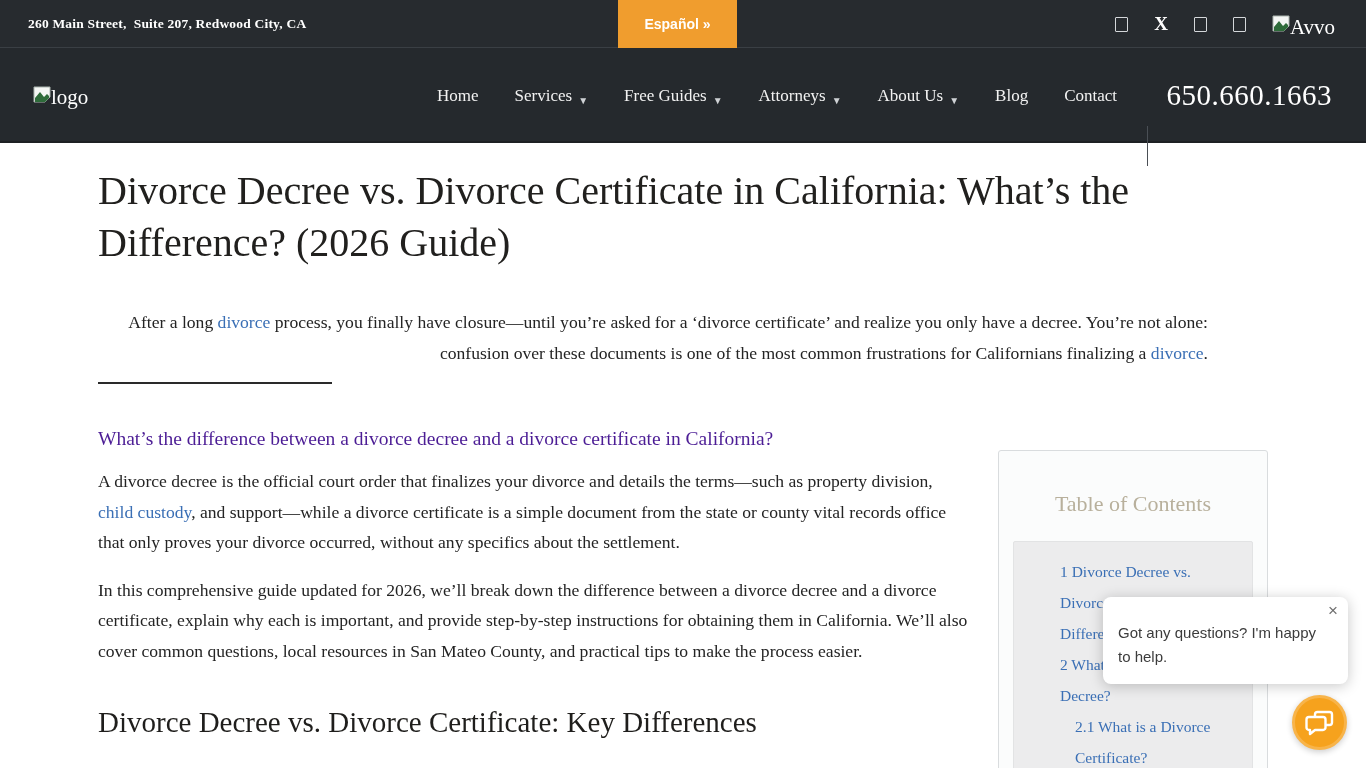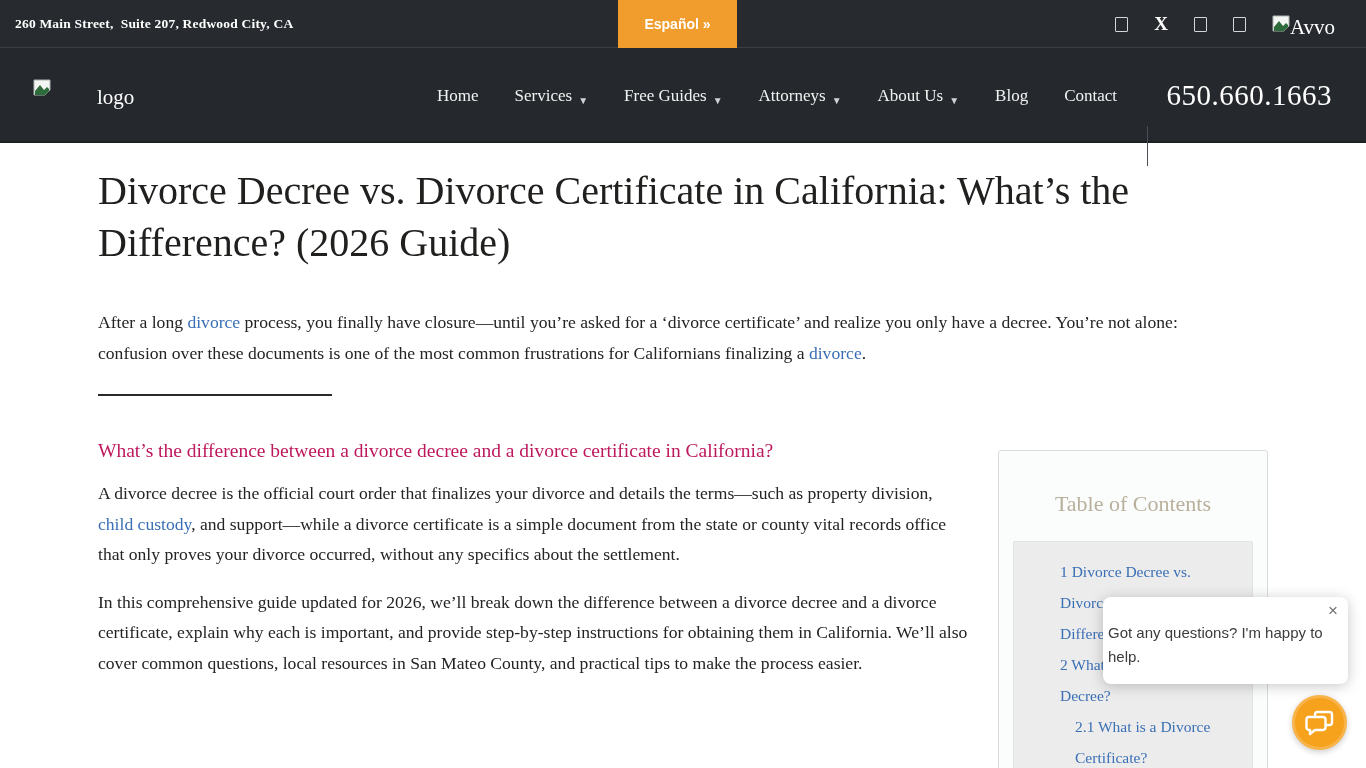--- a/index.html
+++ b/index.html
@@ -6,21 +6,21 @@
   html,body { width:1366px; height:768px; overflow:hidden; background:#fff; }
   body { font-family:"Liberation Serif", serif; position:relative; }
 
   
   .topbar {
     position:relative; height:48px; background:#272b2f;
     display:flex; align-items:center; border-bottom:1px solid #3a3f44;
   }
   .topbar-address {
     color:#fff; font-weight:bold; font-size:13.5px; letter-spacing:.2px;
-    padding-left:15px; white-space:pre;
+    padding-left:28px; white-space:pre;
   }
   .espanol-btn {
     position:absolute; left:618px; top:0; width:119px; height:48px;
     background:#f09d2e; color:#fff; font-weight:bold; font-size:14px;
     font-family:"Liberation Sans", sans-serif;
     border:none; cursor:pointer; box-shadow:0 2px 0 rgba(0,0,0,.25);
   }
   .topbar-social {
     position:absolute; right:31px; top:0; height:48px;
     display:flex; align-items:center; gap:26px;
@@ -32,43 +32,43 @@
   .x-glyph { color:#fff; font-weight:bold; font-size:19px; font-family:"Liberation Serif", serif; }
   .avvo-broken { display:flex; align-items:center; color:#fff; }
   .avvo-broken .alt-text { font-size:21px; color:#fff; margin-top:6px; }
   .broken-icon { width:18px; height:18px; display:inline-block; }
 
   
   .navbar {
     position:relative; height:95px; background:#25292d;
     display:flex; align-items:center; border-bottom:2px solid #1d2023;
   }
-  .logo-broken { display:flex; align-items:flex-start; margin-left:33px; color:#fff;gap:46px; }
+  .logo-broken { display:flex; align-items:center; margin-left:33px; color:#fff; }
   .logo-broken .alt-text { font-size:21px; margin-top:6px; }
   .nav-menu { position:absolute; left:437px; top:0; height:95px; display:flex; align-items:center; gap:36px; }
   .nav-item { color:#f2f2f2; font-size:17px; cursor:pointer; white-space:nowrap; display:flex; align-items:flex-end; gap:6px; }
   .caret { font-size:10px; color:#cfd2d5; }
   .nav-divider { position:absolute; left:1147px; top:78px; width:1px; height:40px; background:#4a4f55; }
   .nav-phone { position:absolute; right:34px; top:0; height:95px; display:flex; align-items:center;
     color:#fff; font-size:29px; letter-spacing:.5px; cursor:pointer; }
 
   
   .content { position:relative; }
   .article { position:absolute; left:98px; top:22px; width:1110px; }
   .page-title {
     font-size:40px; line-height:52px; font-weight:400; color:#21201e;
     max-width:1060px; margin-bottom:38px;
   }
   .para { font-size:17.6px; line-height:30.5px; color:#242424; }
-  .intro { max-width:1110px; margin-bottom:26px; }
+  .intro { max-width:1110px; margin-bottom:14px;text-align:right; }
   .body-col { max-width:872px; }
   a.inline-link { color:#3a6fb5; text-decoration:none; cursor:pointer; }
   .rule { width:234px; border:none; border-top:2px solid #2a2a2a; margin:0 0 44px 0; }
   .question-heading {
-    font-size:19.5px; font-weight:400; color:#be185d; margin-bottom:16px; max-width:872px;
+    font-size:19.5px; font-weight:400; color:#4c1d95; margin-bottom:16px; max-width:872px;
   }
   .para + .para { margin-top:17px; }
   .section-heading {
     font-size:29px; font-weight:400; color:#1f1e1c; margin:40px 0 18px 0; max-width:872px;
   }
 
   
   .toc-box {
     position:absolute; left:998px; top:307px; width:270px; height:500px;
     background:#fbfcfc; border:1px solid #d9dcde; border-radius:3px;
@@ -87,21 +87,21 @@
   
   .chat-popup {
     position:absolute; left:1103px; top:597px; width:245px; height:87px;
     background:#fff; border-radius:8px; box-shadow:0 2px 14px rgba(0,0,0,.22);
     font-family:"Liberation Sans", sans-serif;
   }
   .chat-popup-close {
     position:absolute; top:4px; right:10px; font-size:17px; color:#6f6f6f; cursor:pointer;
     font-family:"Liberation Sans", sans-serif;
   }
-  .chat-popup-text { padding:24px 18px 0 5px; font-size:15px; line-height:24px; color:#3c3c3c; }
+  .chat-popup-text { padding:24px 18px 0 15px; font-size:15px; line-height:24px; color:#3c3c3c; }
   .chat-button {
     position:absolute; left:1292px; top:695px; width:55px; height:55px; border-radius:50%;
     background:#f6a21d; border:3px solid #f8b44a; cursor:pointer;
     display:flex; align-items:center; justify-content:center;
     box-shadow:0 2px 6px rgba(0,0,0,.2);
   }
 </style>
 </head>
 <body>
 
@@ -168,20 +168,21 @@
 
     <p class="para intro"><span>After a long </span><a class="inline-link">divorce</a><span> process, you finally have closure—until you’re asked for a ‘divorce certificate’ and realize you only have a decree. You’re not alone: confusion over these documents is one of the most common frustrations for Californians finalizing a </span><a class="inline-link">divorce</a><span>.</span></p>
 
     <hr class="rule">
 
     <h3 class="question-heading">What’s the difference between a divorce decree and a divorce certificate in California?</h3>
 
     <div class="body-col">
       <p class="para"><span>A divorce decree is the official court order that finalizes your divorce and details the terms—such as property division, </span><a class="inline-link">child custody</a><span>, and support—while a divorce certificate is a simple document from the state or county vital records office that only proves your divorce occurred, without any specifics about the settlement.</span></p>
       <p class="para">In this comprehensive guide updated for 2026, we’ll break down the difference between a divorce decree and a divorce certificate, explain why each is important, and provide step-by-step instructions for obtaining them in California. We’ll also cover common questions, local resources in San Mateo County, and practical tips to make the process easier.</p>
+      <h2 class="section-heading">Divorce Decree vs. Divorce Certificate: Key Differences</h2>
 
     </div>
   </article>
 
   <aside class="toc-box">
     <div class="toc-title">Table of Contents</div>
     <div class="toc-list">
       <div class="toc-item">1 Divorce Decree vs. Divorce Certificate: Key Differences</div>
       <div class="toc-item">2 What is a Divorce Decree?</div>
       <div class="toc-item sub">2.1 What is a Divorce Certificate?</div>

